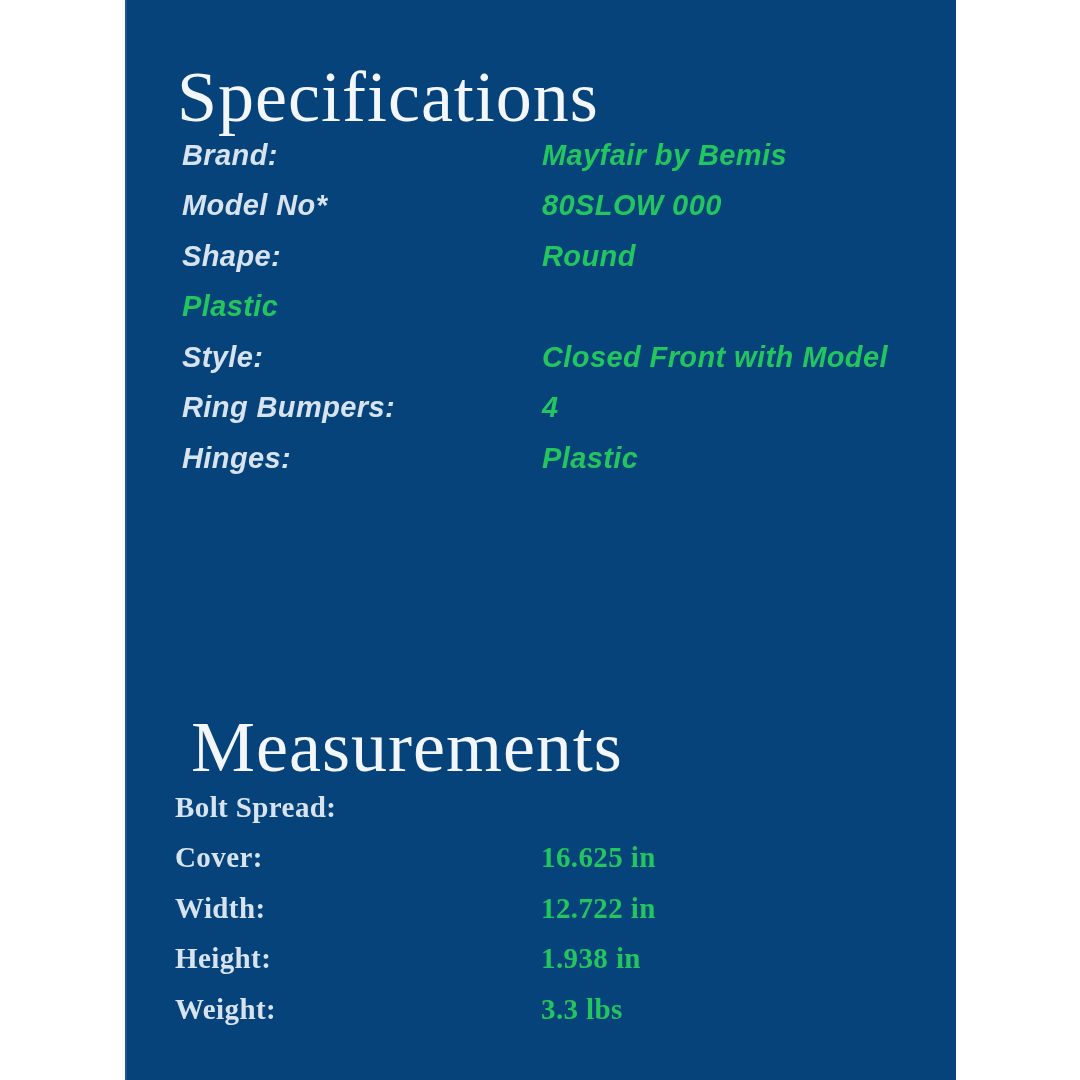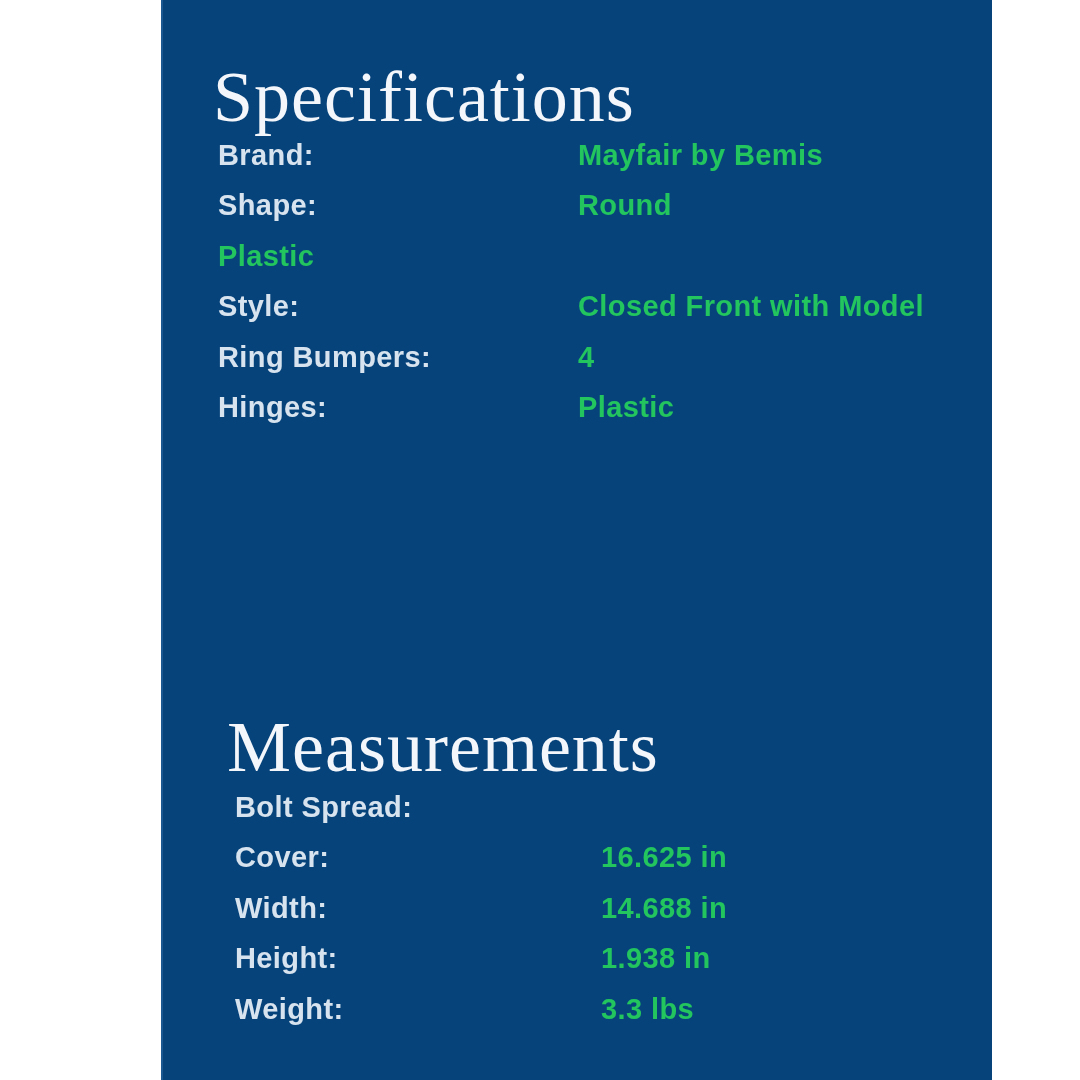--- a/index.html
+++ b/index.html
@@ -18,21 +18,20 @@
     background: #ffffff;
   }
   .panel {
     position: absolute;
     left: 125px;
     top: 0;
     width: 829px;
     height: 1080px;
     background: #07437b;
     border-left: 2px solid #1b5892;
-    margin-left: 36px;
   }
   .section-title {
     position: absolute;
     font-family: "Liberation Serif", "DejaVu Serif", serif;
     font-weight: 400;
     font-size: 72px;
     line-height: 1.05;
     color: #f3f6fa;
     letter-spacing: 1px;
     white-space: nowrap;
@@ -47,25 +46,27 @@
   }
   .rows {
     position: absolute;
     display: flex;
     flex-direction: column;
   }
   .rows-specifications {
     left: 55px;
     top: 130px;
     right: 30px;
+    font-style: italic;
   }
   .rows-measurements {
-    left: 72px;
+    left: 48px;
     top: 782px;
     right: 30px;
+    font-family: Liberation Serif, serif;
   }
   .row {
     display: flex;
     align-items: center;
     height: 50.5px;
     font-size: 29px;
     font-weight: 600;
     letter-spacing: 0.4px;
     color: #d7e3ee;
     white-space: nowrap;
@@ -87,20 +88,24 @@
   <div class="panel">
 
     <h1 class="section-title title-specifications">Specifications</h1>
 
     <div class="rows rows-specifications">
       <div class="row">
         <span class="label">Brand:</span>
         <span class="value">Mayfair by Bemis</span>
       </div>
       <div class="row">
+        <span class="label">Model No*</span>
+        <span class="value">80SLOW 000</span>
+      </div>
+      <div class="row">
         <span class="label">Shape:</span>
         <span class="value">Round</span>
       </div>
       <div class="row">
         <span class="value">Plastic</span>
       </div>
       <div class="row">
         <span class="label">Style:</span>
         <span class="value">Closed Front with Model</span>
       </div>
@@ -119,21 +124,21 @@
     <div class="rows rows-measurements">
       <div class="row">
         <span class="label">Bolt Spread:</span>
       </div>
       <div class="row">
         <span class="label">Cover:</span>
         <span class="value">16.625 in</span>
       </div>
       <div class="row">
         <span class="label">Width:</span>
-        <span class="value">14.688 in</span>
+        <span class="value">12.722 in</span>
       </div>
       <div class="row">
         <span class="label">Height:</span>
         <span class="value">1.938 in</span>
       </div>
       <div class="row">
         <span class="label">Weight:</span>
         <span class="value">3.3 lbs</span>
       </div>
     </div>

